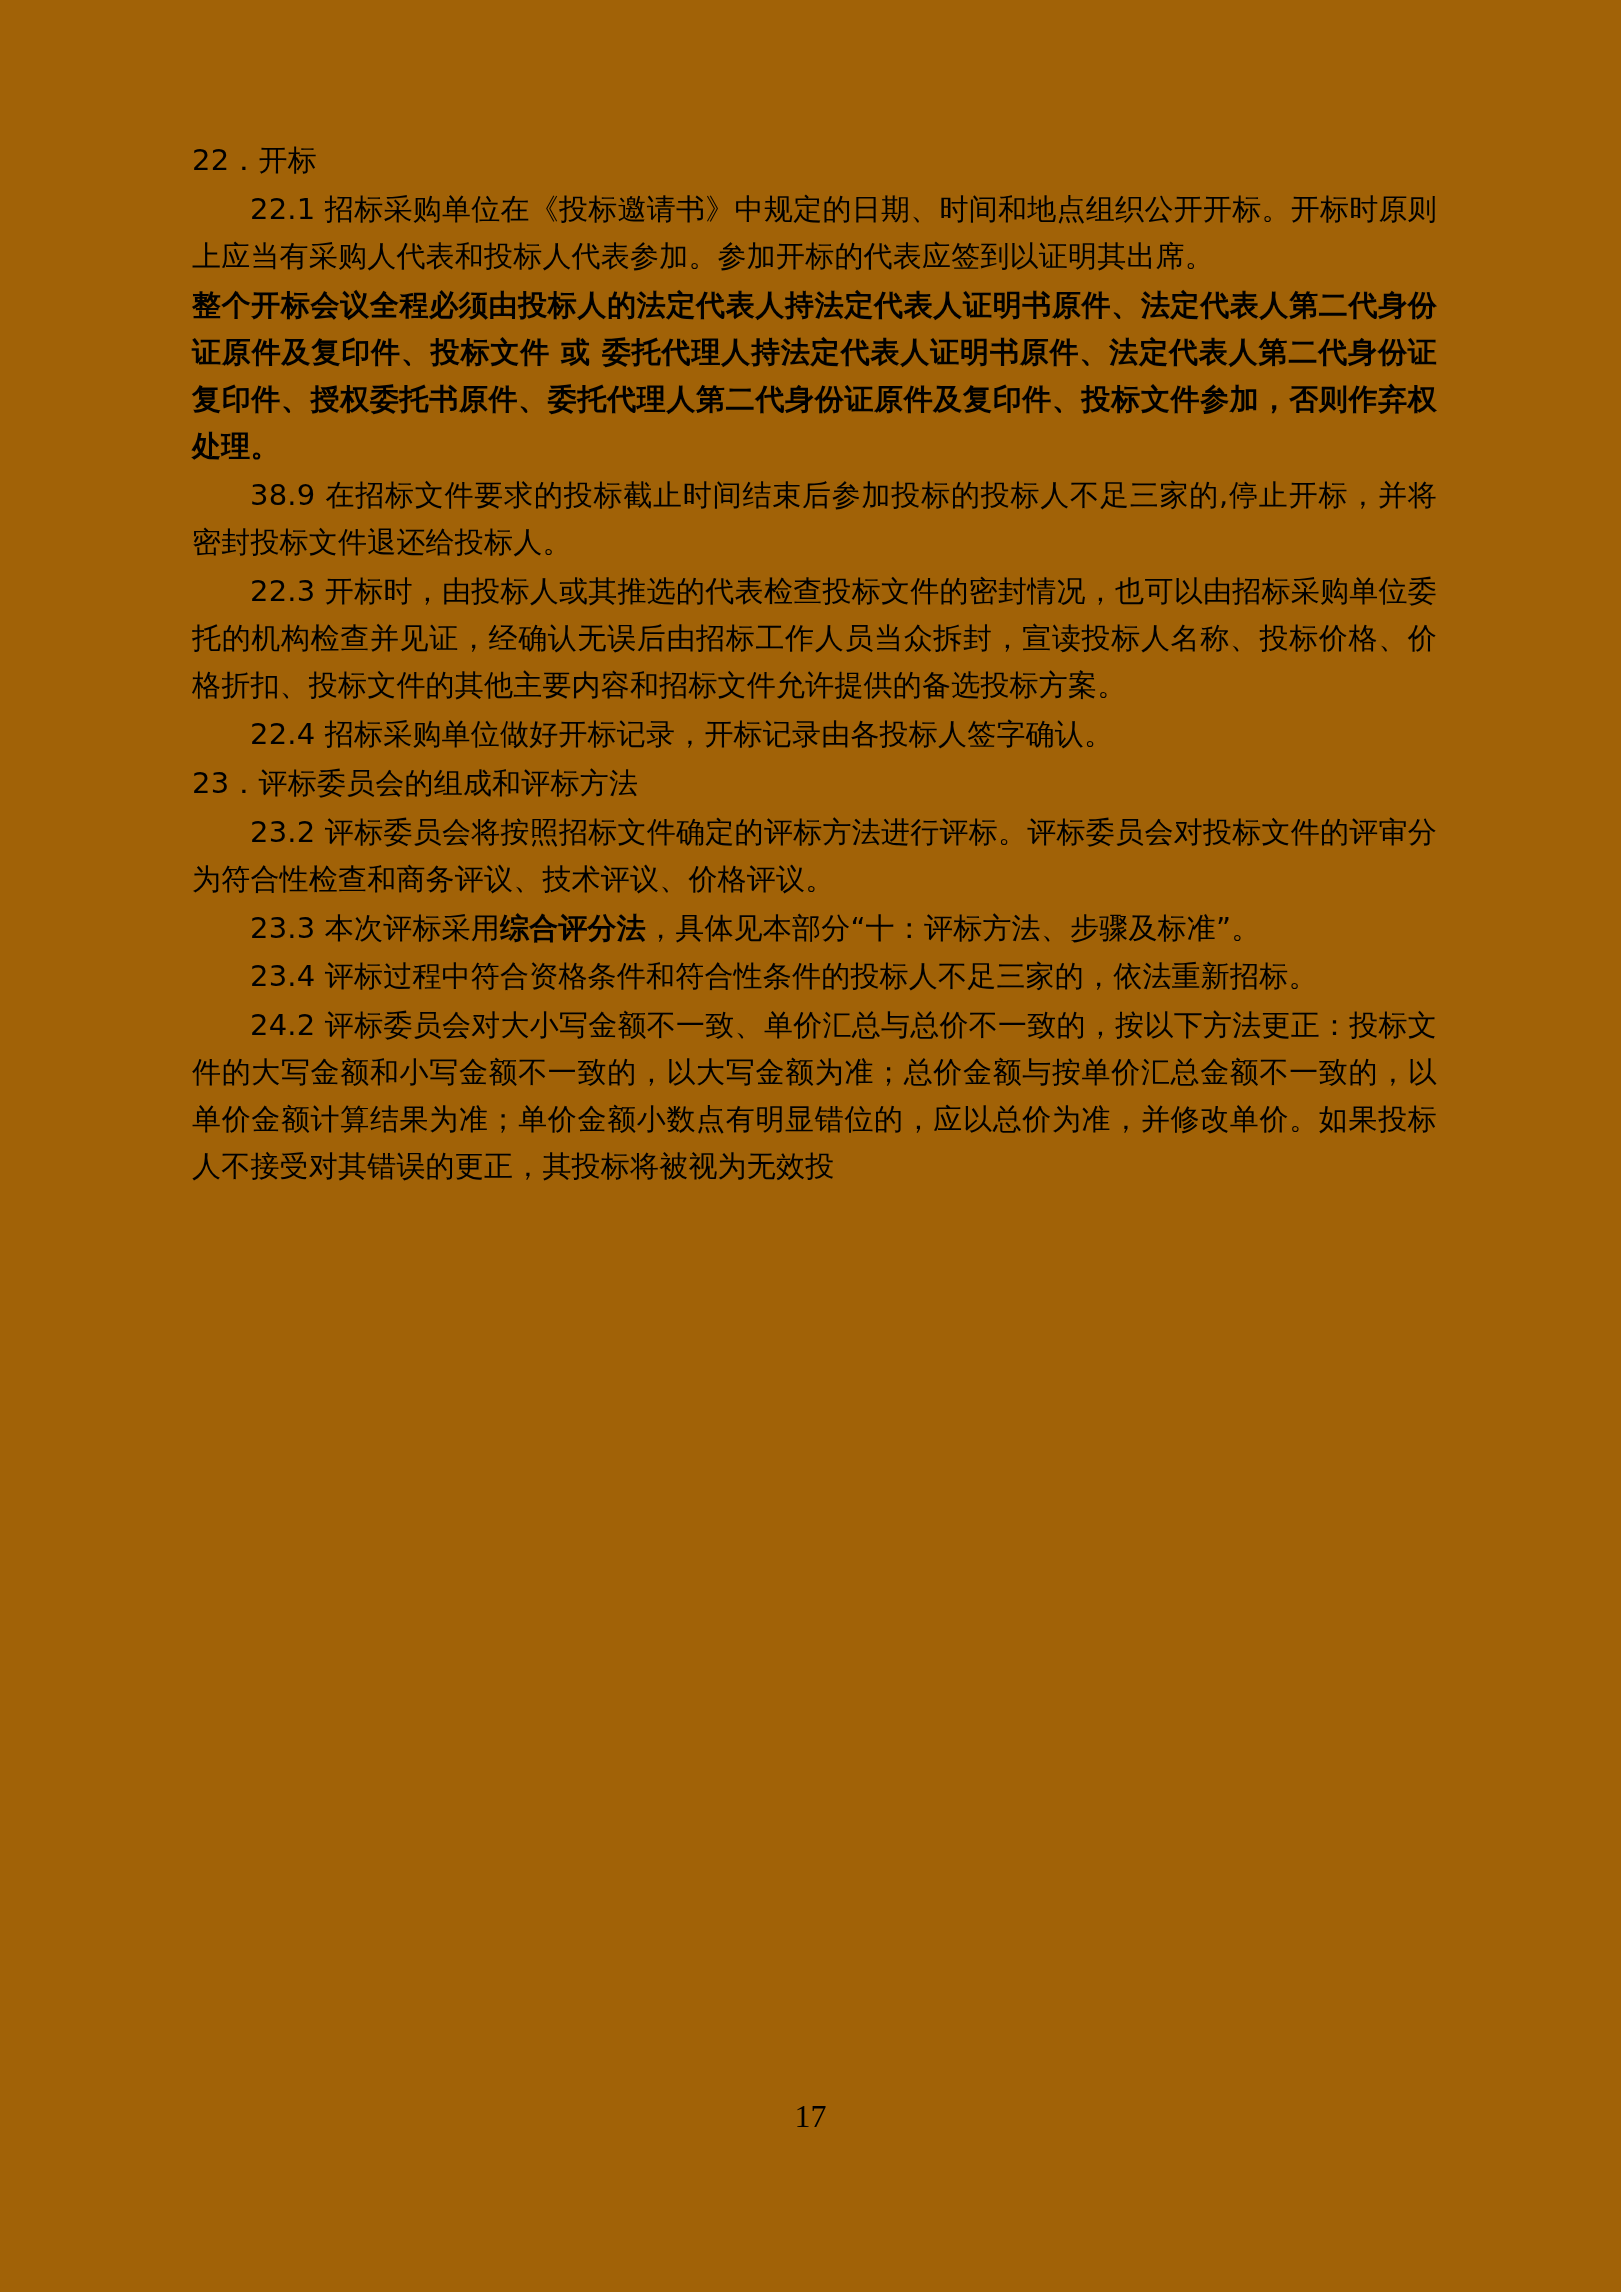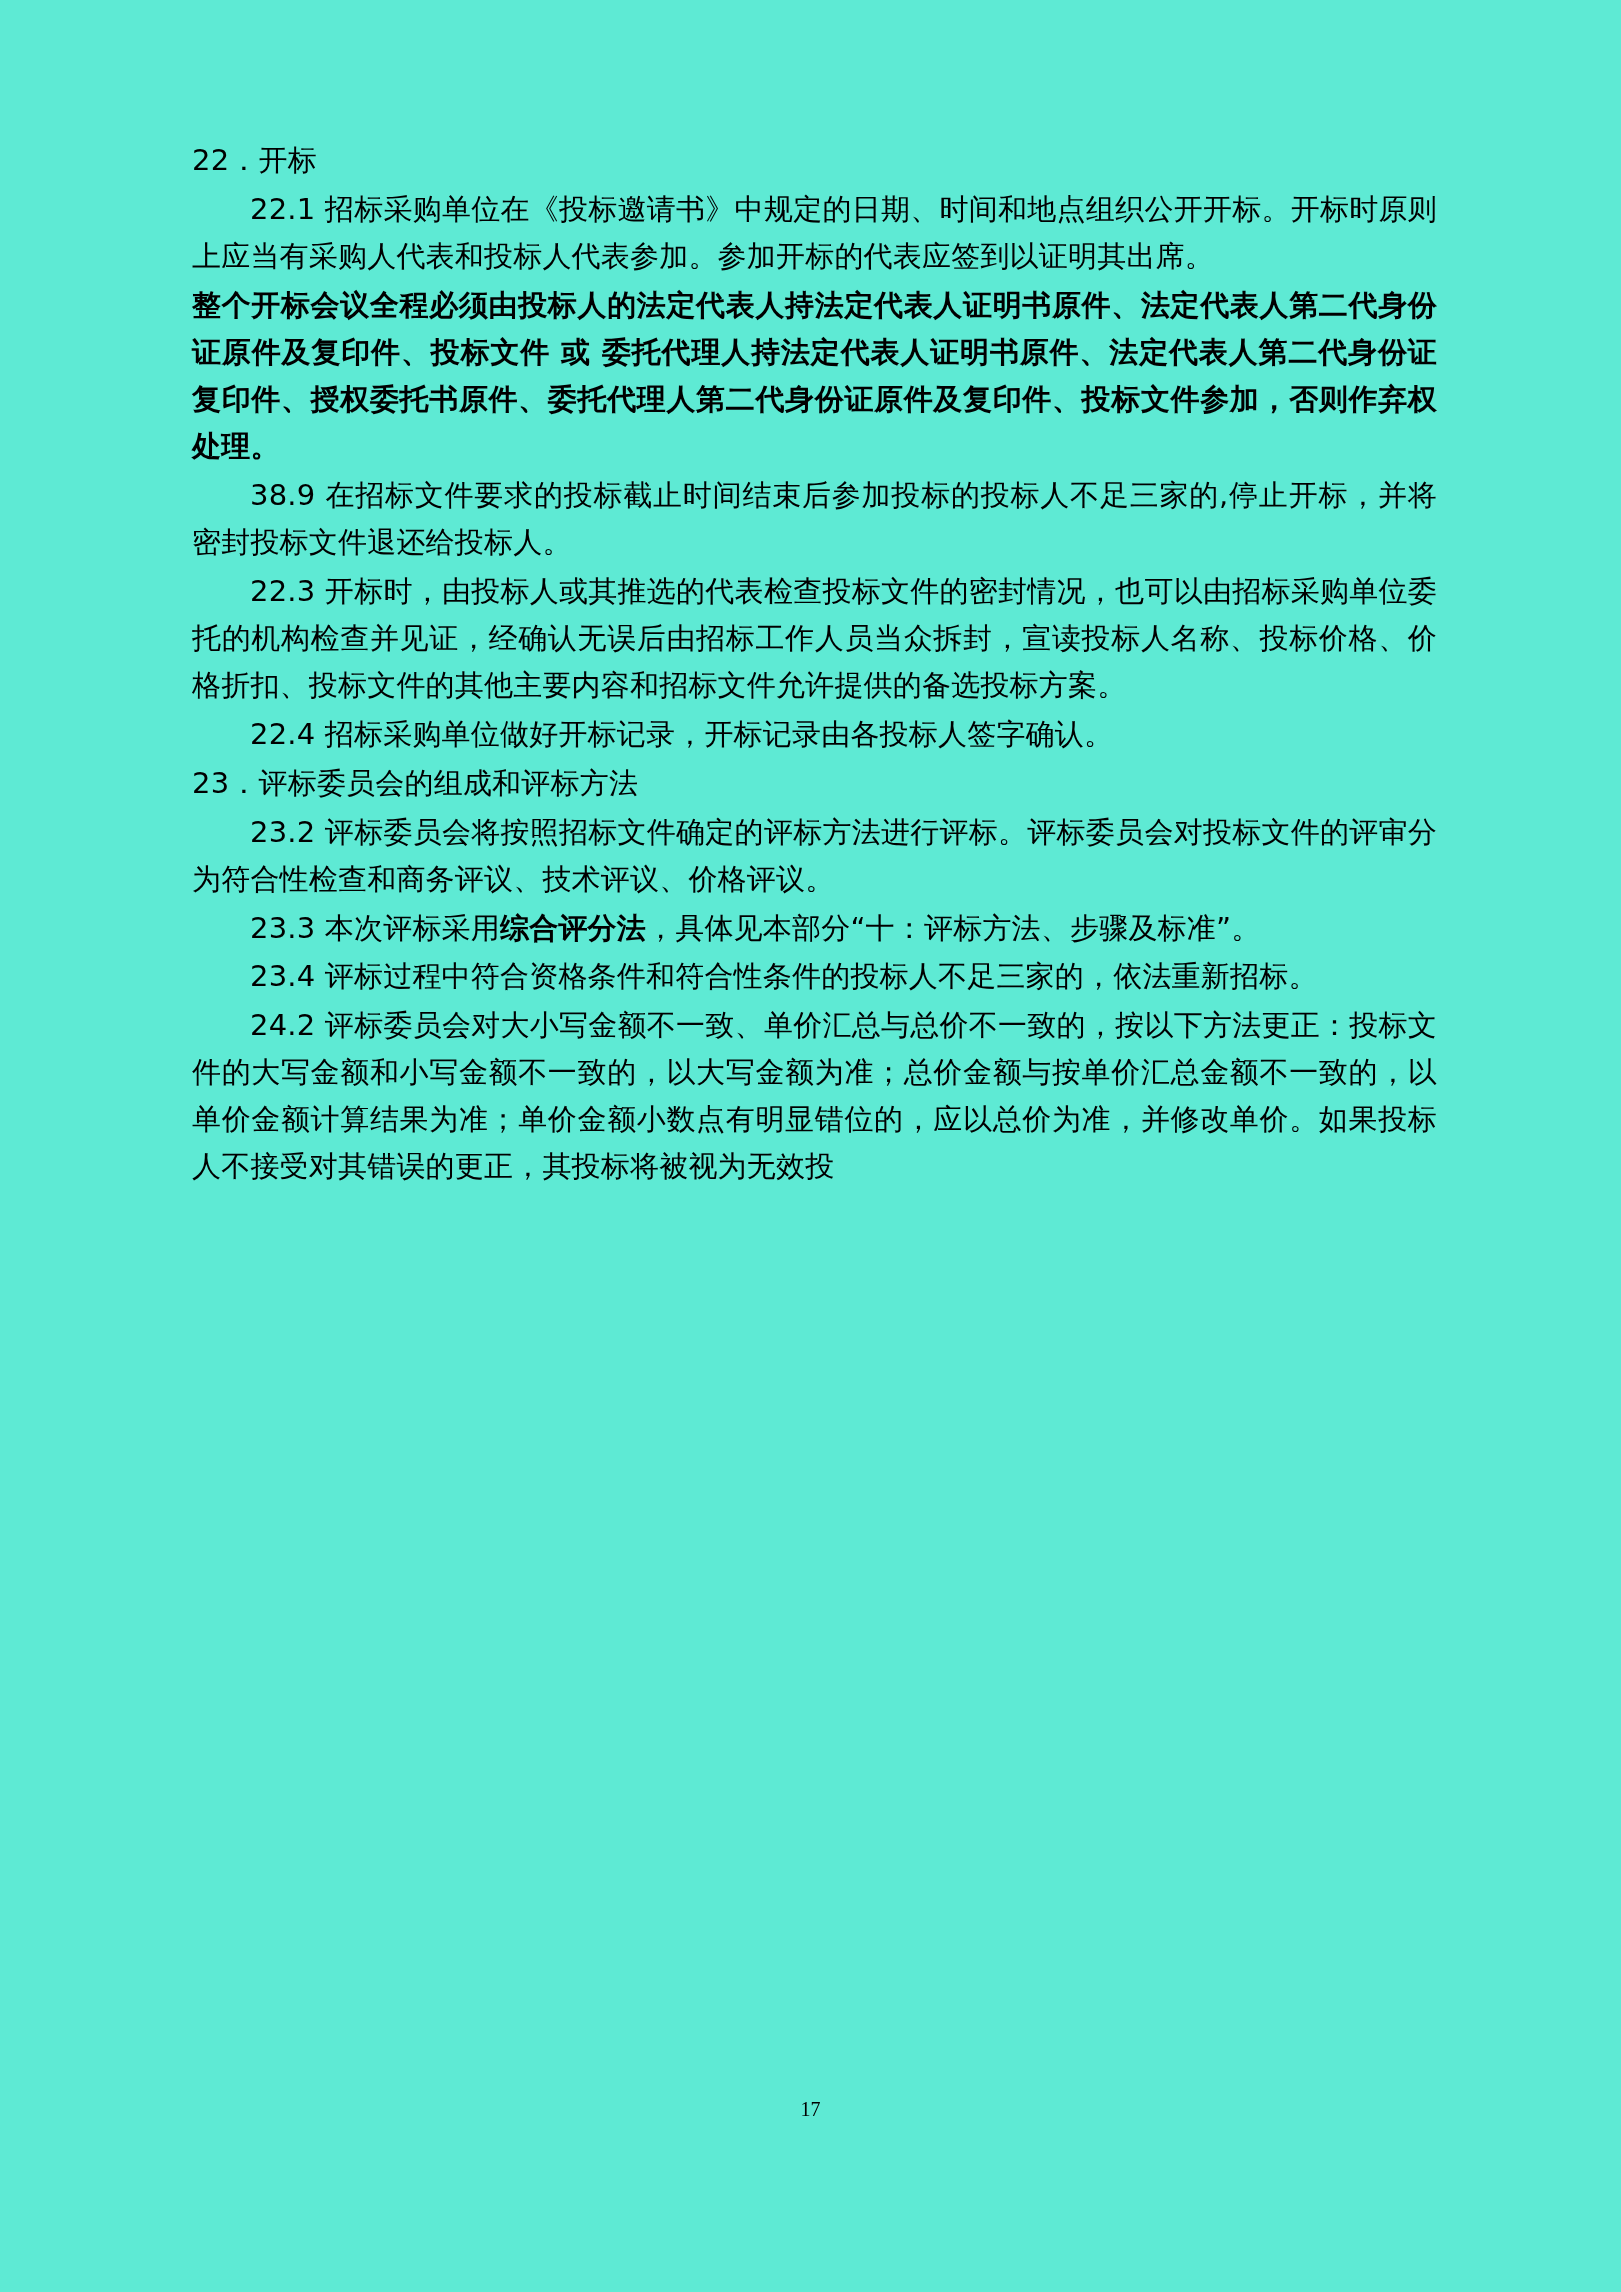--- a/index.html
+++ b/index.html
@@ -5,21 +5,21 @@
   html, body {
     margin: 0;
     padding: 0;
     background: #ffffff;
   }
   .page {
     position: relative;
     width: 1621px;
     height: 2293px;
     margin: 0 auto;
-    background: #5eead4;
+    background: #a16207;
     font-family: "DejaVu Sans", sans-serif;
     color: #000000;
     box-sizing: border-box;
   }
   .content {
     position: absolute;
     left: 192px;
     top: 137px;
     width: 1245px;
   }
@@ -43,21 +43,21 @@
   .u {
     text-decoration: underline;
     text-underline-offset: 2.9px;
   }
   .pagenum {
     position: absolute;
     left: 0;
     right: 0;
     top: 2098px;
     text-align: center;
-    font-size: 20px;
+    font-size: 32px;
     font-family: "Liberation Serif", serif;
     color: #000;
   }
 </style>
 </head>
 <body>
 
 <div class="page">
   <div class="content">
 

